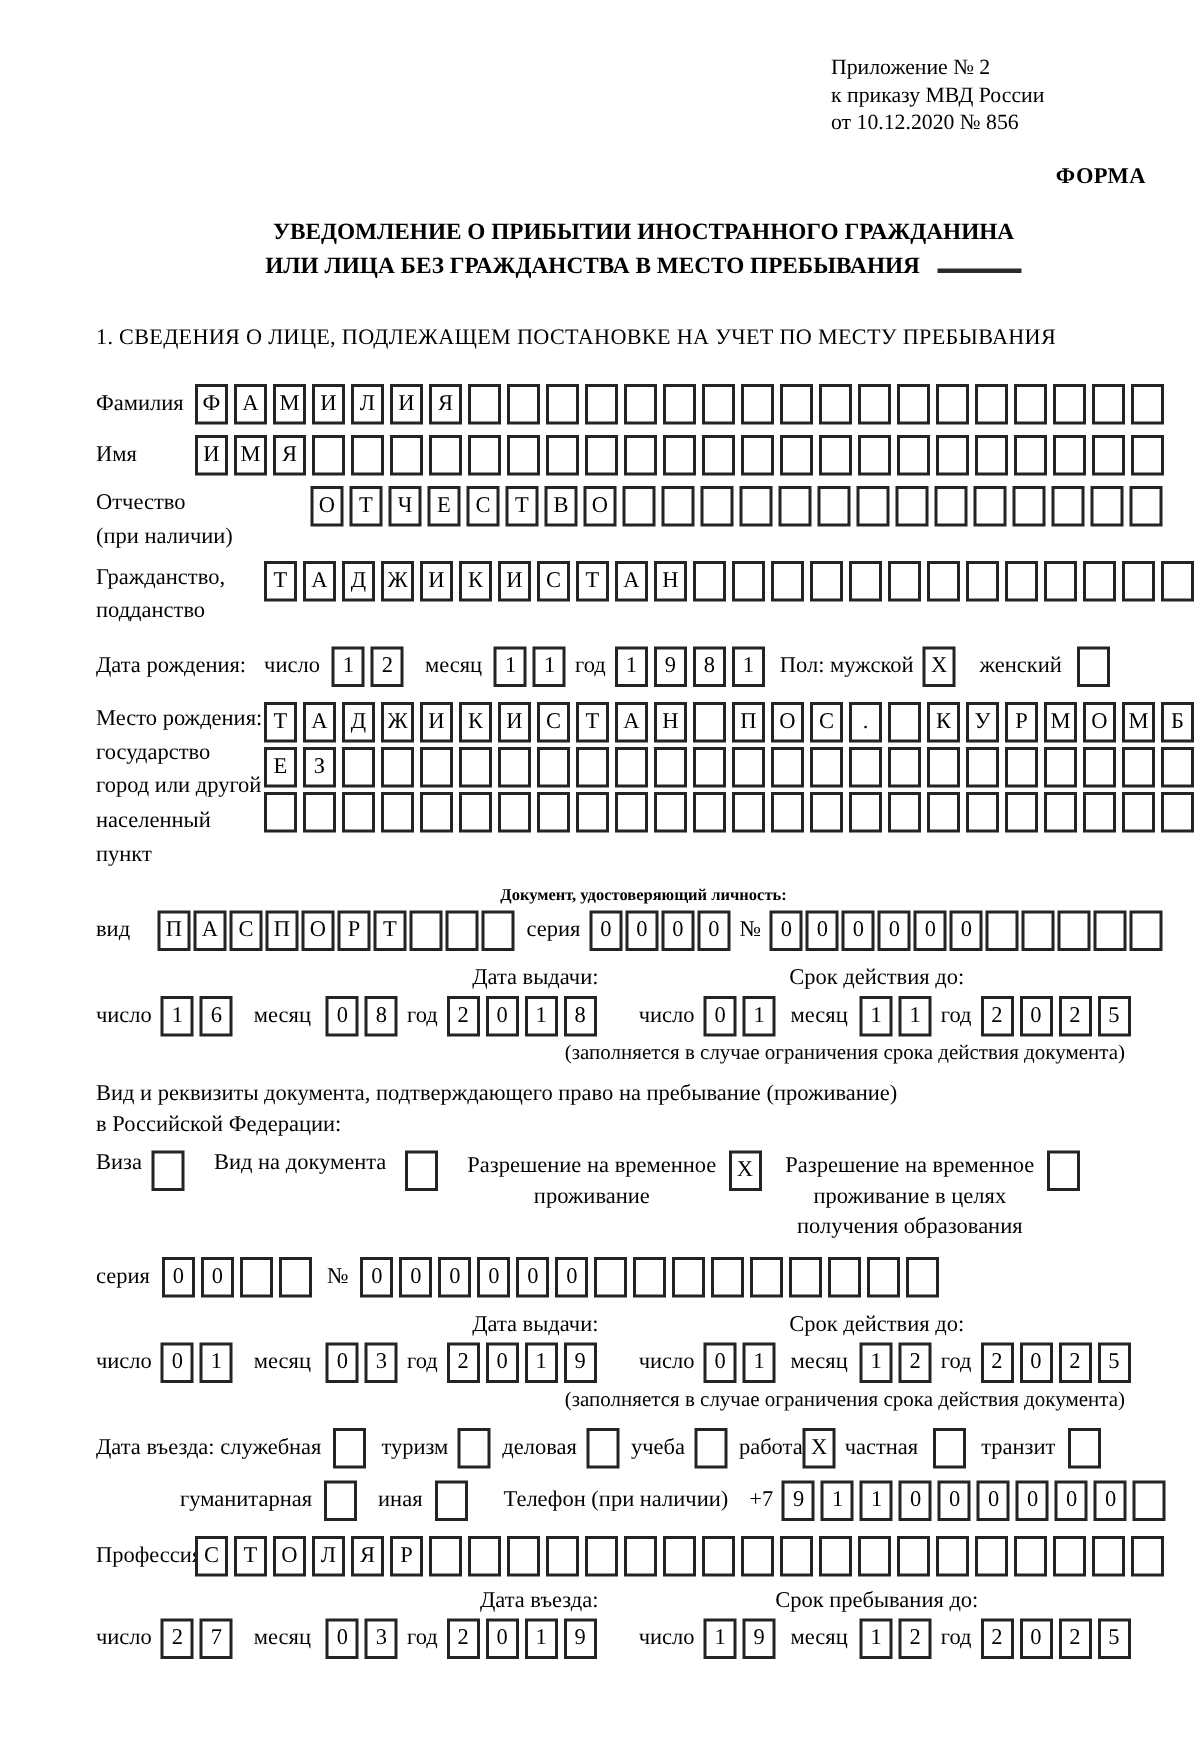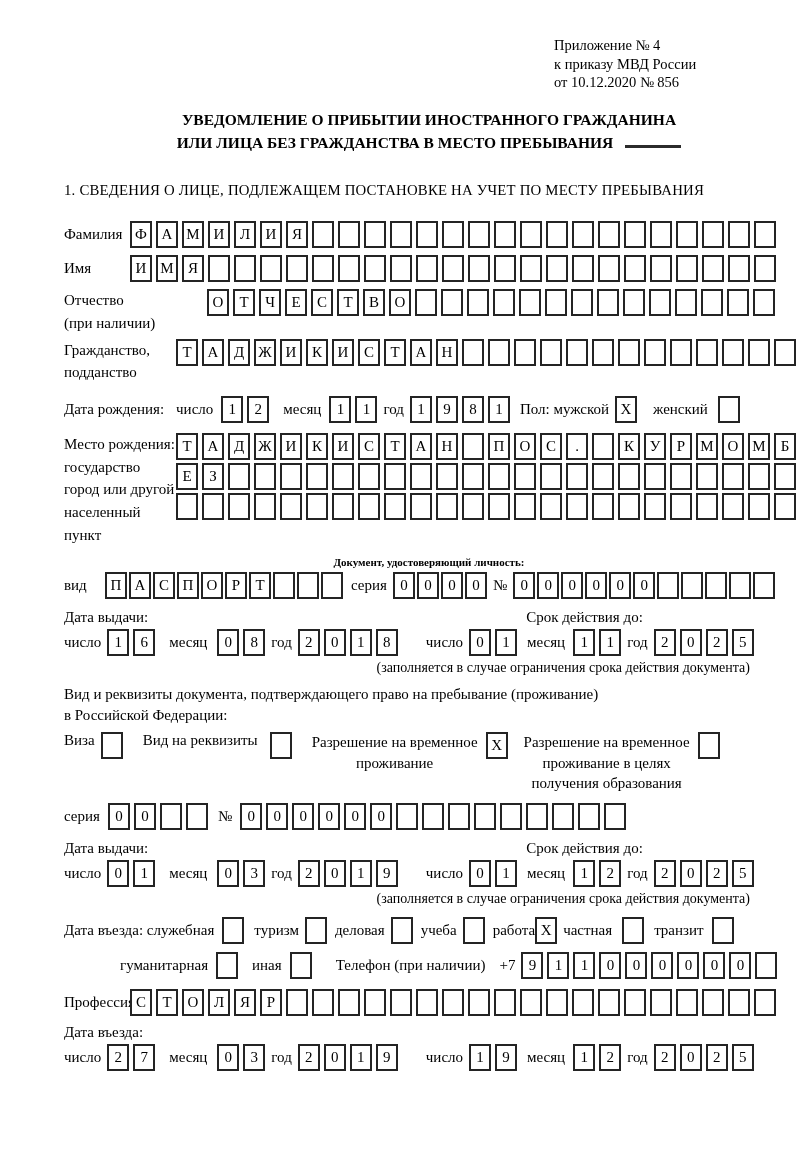--- a/index.html
+++ b/index.html
@@ -16,39 +16,40 @@
   .row-top{align-items:flex-start}
   .cells{display:inline-flex;gap:4px;flex:none}
   .cells.tight{gap:2px}
   .cell{width:22px;height:27px;border:2px solid #242424;display:inline-flex;align-items:center;justify-content:center;font-size:15px;flex:none;background:#fff}
   .lbl{flex:none}
   .w66{width:66px}.w143{width:143px}.w112{width:112px}.w41{width:41px}
   .stack{display:flex;flex-direction:column;gap:3px}
   .lblcol{line-height:22.7px}
   .center-bold{text-align:center;font-weight:bold;margin-top:10px;font-size:11px}
   .date-head{display:flex;margin-top:10px}
-  .dh-left{width:335px;text-align:left;flex:none}
+  .dh-left{width:335px;text-align:right;flex:none}
   .dh-right{width:335px;margin-left:18px;text-align:center;flex:none}
   .date-line{display:flex;align-items:center;margin-top:3px}
   .date-note{text-align:right;font-size:14px;padding-right:44px;margin-top:4px}
   .ml6{margin-left:6px}.ml8{margin-left:8px}.ml10{margin-left:10px}.ml12{margin-left:12px}
   .ml14{margin-left:14px}.ml16{margin-left:16px}.ml20{margin-left:20px}.ml24{margin-left:24px}
   .spacer28{width:28px;flex:none}
   .cb-block{text-align:center;line-height:1.35;flex:none}
 </style>
 </head>
 <body>
 
 <div class="page">
 
   <div class="hdr">
-    <div>Приложение № 4</div>
+    <div>Приложение № 2</div>
     <div>к приказу МВД России</div>
     <div>от 10.12.2020 № 856</div>
   </div>
+  <div class="forma">ФОРМА</div>
 
   <div class="title">
     <div>УВЕДОМЛЕНИЕ О ПРИБЫТИИ ИНОСТРАННОГО ГРАЖДАНИНА</div>
     <div><span>ИЛИ ЛИЦА БЕЗ ГРАЖДАНСТВА В МЕСТО ПРЕБЫВАНИЯ</span><span class="blank-line"></span></div>
   </div>
 
   <div class="sec">1. СВЕДЕНИЯ О ЛИЦЕ, ПОДЛЕЖАЩЕМ ПОСТАНОВКЕ НА УЧЕТ ПО МЕСТУ ПРЕБЫВАНИЯ</div>
 
   <div class="row" style="margin-top:22px">
     <span class="lbl w66">Фамилия</span>
@@ -383,21 +384,21 @@
   </div>
   <div class="row" style="margin-top:4px">
     <span>в Российской Федерации:</span>
   </div>
 
   <div class="row row-top" style="margin-top:8px">
     <span class="lbl">Виза</span>
     <span class="cells ml6">
         <span class="cell"></span>
       </span>
-    <span class="lbl ml20">Вид на реквизиты</span>
+    <span class="lbl ml20">Вид на документа</span>
     <span class="cells ml12">
         <span class="cell"></span>
       </span>
     <span class="cb-block ml20">
       <div>Разрешение на временное</div>
       <div>проживание</div>
     </span>
     <span class="cells ml8">
         <span class="cell">X</span>
       </span>
@@ -567,20 +568,21 @@
         <span class="cell"></span>
         <span class="cell"></span>
         <span class="cell"></span>
         <span class="cell"></span>
       </span>
   </div>
 
   <div>
     <div class="date-head" style="margin-top:8px">
       <span class="dh-left">Дата въезда:</span>
+      <span class="dh-right">Срок пребывания до:</span>
     </div>
     <div class="date-line">
       <span class="lbl">число</span>
       <span class="cells ml6">
           <span class="cell">2</span>
           <span class="cell">7</span>
         </span>
       <span class="lbl ml14">месяц</span>
       <span class="cells ml10">
           <span class="cell">0</span>

